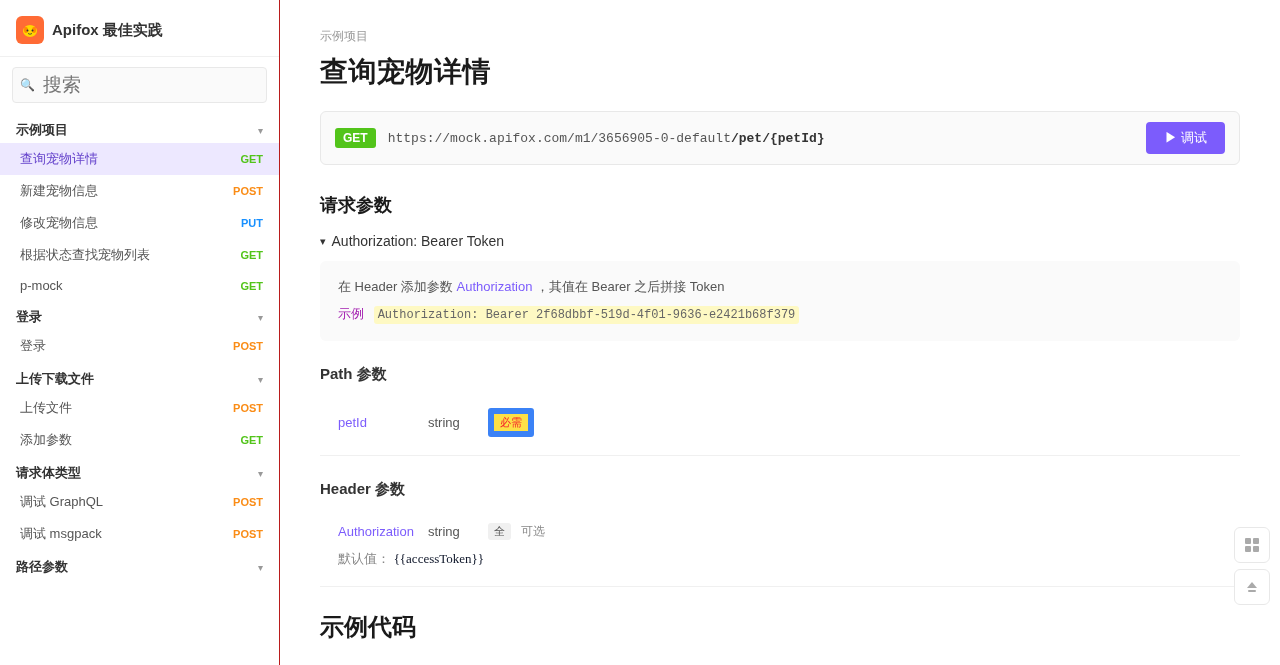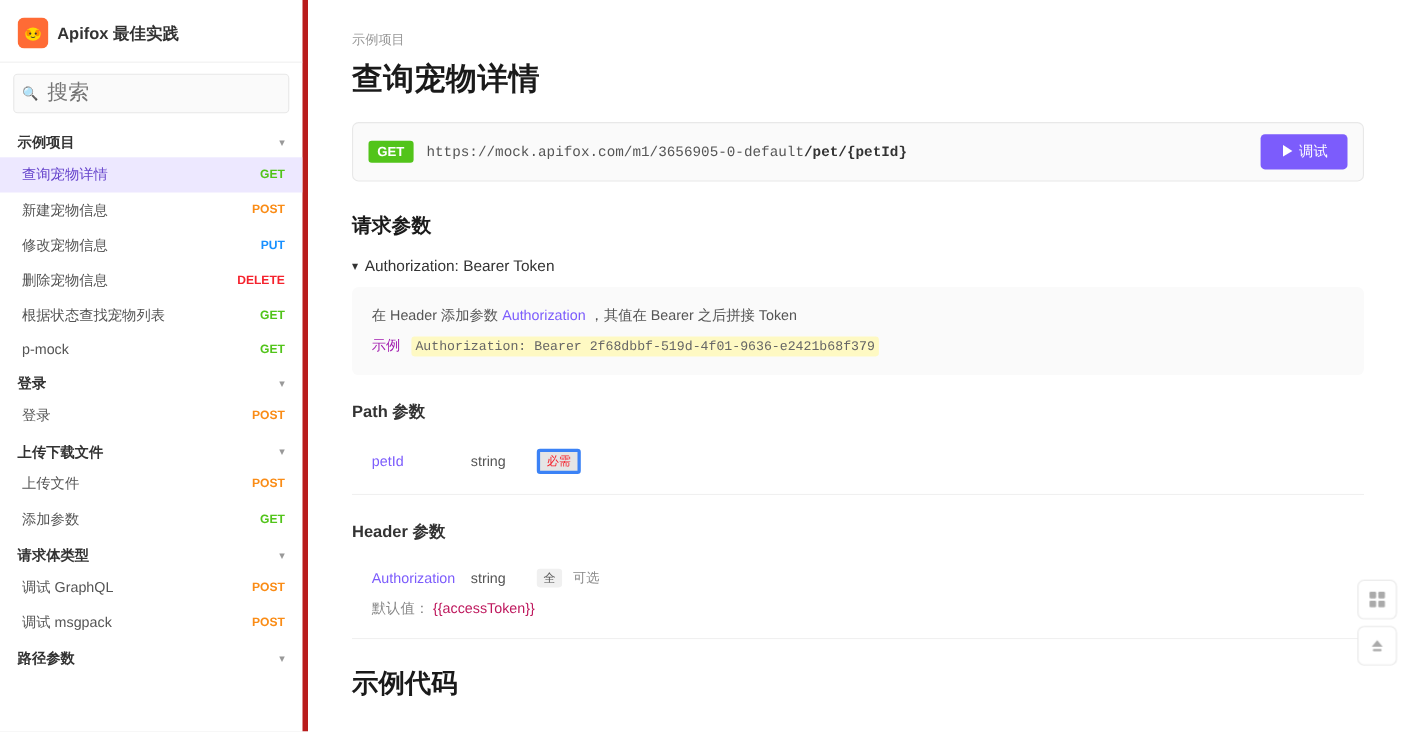--- a/index.html
+++ b/index.html
@@ -3,21 +3,21 @@
   <meta charset="utf-8">
   <style>
     * { box-sizing: border-box; margin: 0; padding: 0; }
     body { font-family: -apple-system, BlinkMacSystemFont, 'Segoe UI', 'PingFang SC', 'Microsoft YaHei', sans-serif; font-size: 14px; background: #f5f5f5; display: flex; height: 100vh; overflow: hidden; }
 
     
     .sidebar {
       width: 280px;
       min-width: 280px;
       background: #fff;
-      border-right: 5px solid #b91c1c;
+      border-right: 1px solid #b91c1c;
       display: flex;
       flex-direction: column;
       overflow-y: auto;
       height: 100vh;
     }
     .sidebar-header {
       padding: 16px 16px 12px;
       display: flex;
       align-items: center;
       gap: 8px;
@@ -250,41 +250,41 @@
     .param-name {
       color: #7c5cfc;
       font-weight: 500;
       min-width: 80px;
     }
     .param-type {
       color: #555;
       min-width: 50px;
     }
     .param-required {
-      background: #e5e5e5;
+      background: #fde047;
       color: #f5222d;
-      border: 3px solid #3b82f6;
+      border: 6px solid #3b82f6;
       border-radius: 3px;
       font-size: 11px;
       padding: 1px 6px;
     }
     .param-optional {
       color: #888;
       font-size: 12px;
     }
     .param-badge-all {
       background: #f0f0f0;
       color: #555;
       border-radius: 3px;
       font-size: 11px;
       padding: 1px 6px;
     }
     .param-default-val {
-      font-family: Liberation Sans, sans-serif;
-      color: #be185d;
+      font-family: Liberation Serif, serif;
+      color: #0f172a;
     }
 
     .divider {
       border: none;
       border-top: 1px solid #f0f0f0;
       margin: 8px 0;
     }
 
     .section-code-title {
       font-size: 24px;
@@ -351,24 +351,20 @@
     <span class="sidebar-item-name">查询宠物详情</span>
     <span class="method-badge method-get">GET</span>
   </div>
   <div class="sidebar-item">
     <span class="sidebar-item-name">新建宠物信息</span>
     <span class="method-badge method-post">POST</span>
   </div>
   <div class="sidebar-item">
     <span class="sidebar-item-name">修改宠物信息</span>
     <span class="method-badge method-put">PUT</span>
-  </div>
-  <div class="sidebar-item">
-    <span class="sidebar-item-name">删除宠物信息</span>
-    <span class="method-badge method-delete">DELETE</span>
   </div>
   <div class="sidebar-item">
     <span class="sidebar-item-name">根据状态查找宠物列表</span>
     <span class="method-badge method-get">GET</span>
   </div>
   <div class="sidebar-item">
     <span class="sidebar-item-name">p-mock</span>
     <span class="method-badge method-get">GET</span>
   </div>
 

